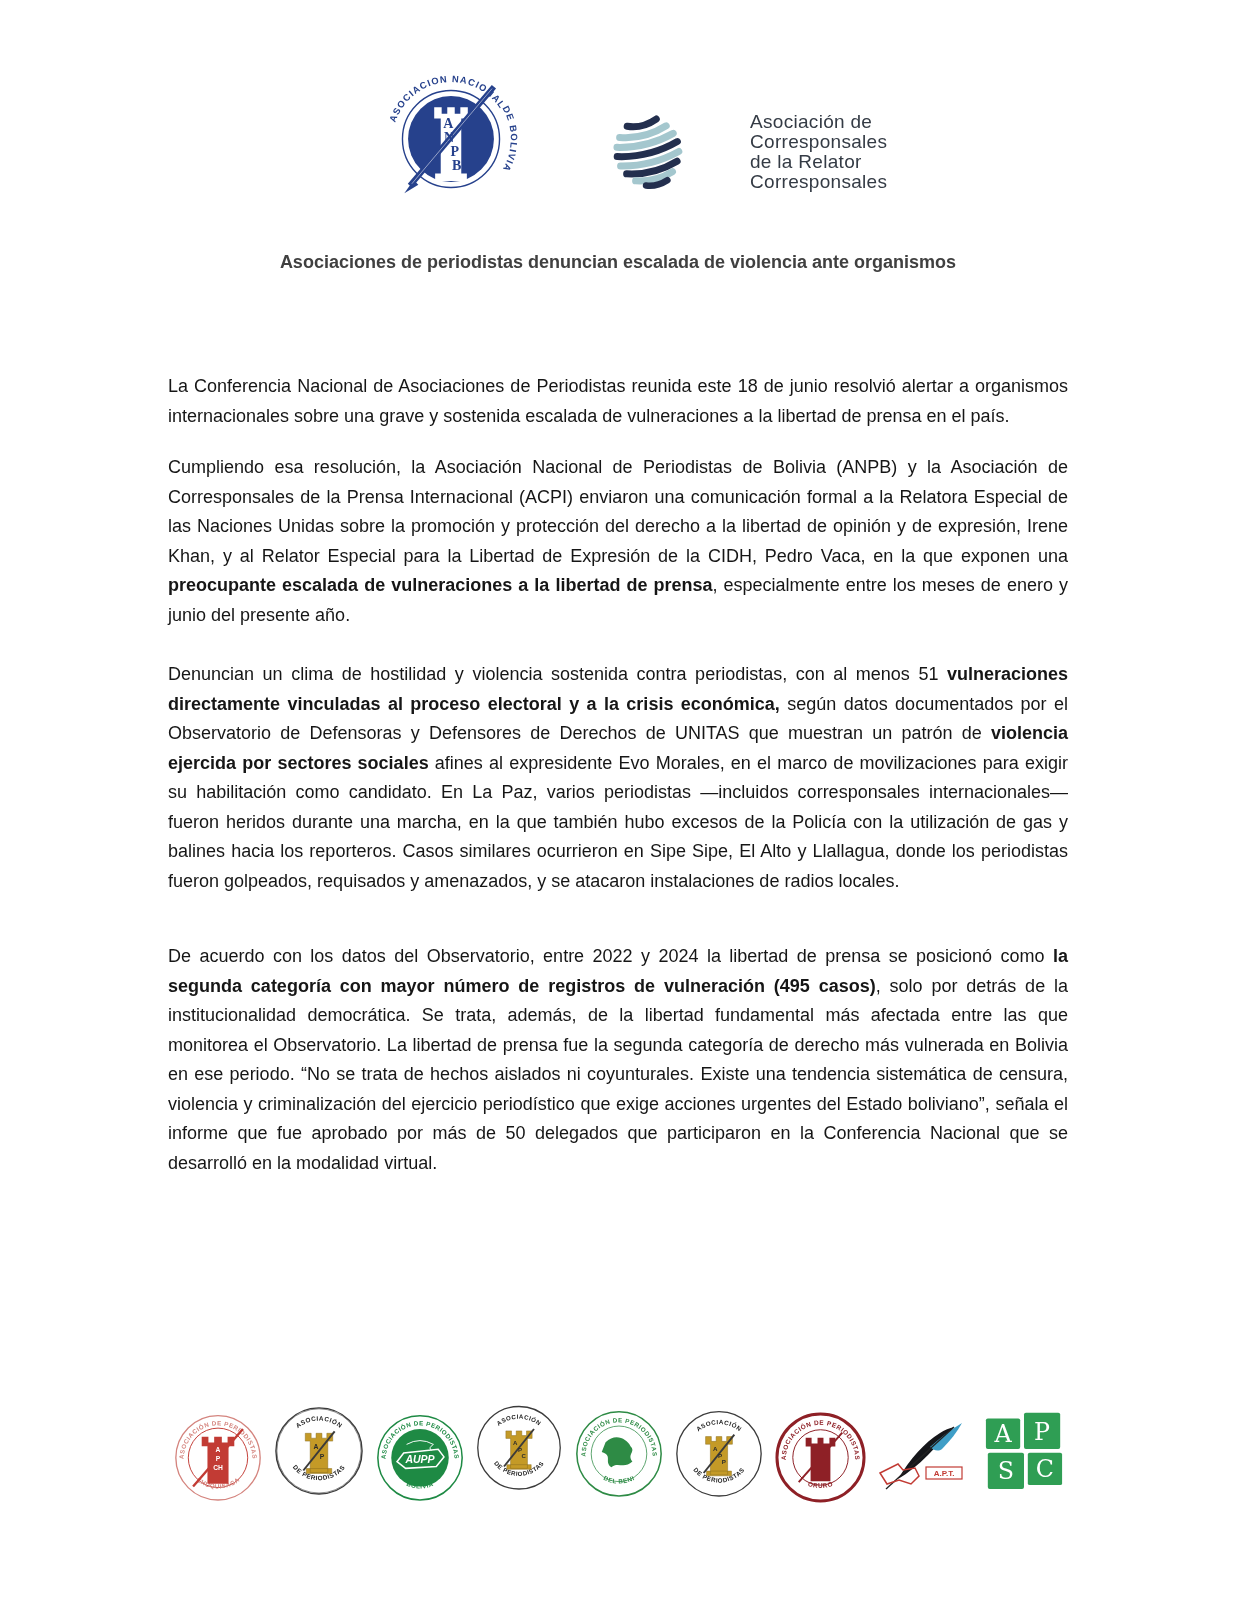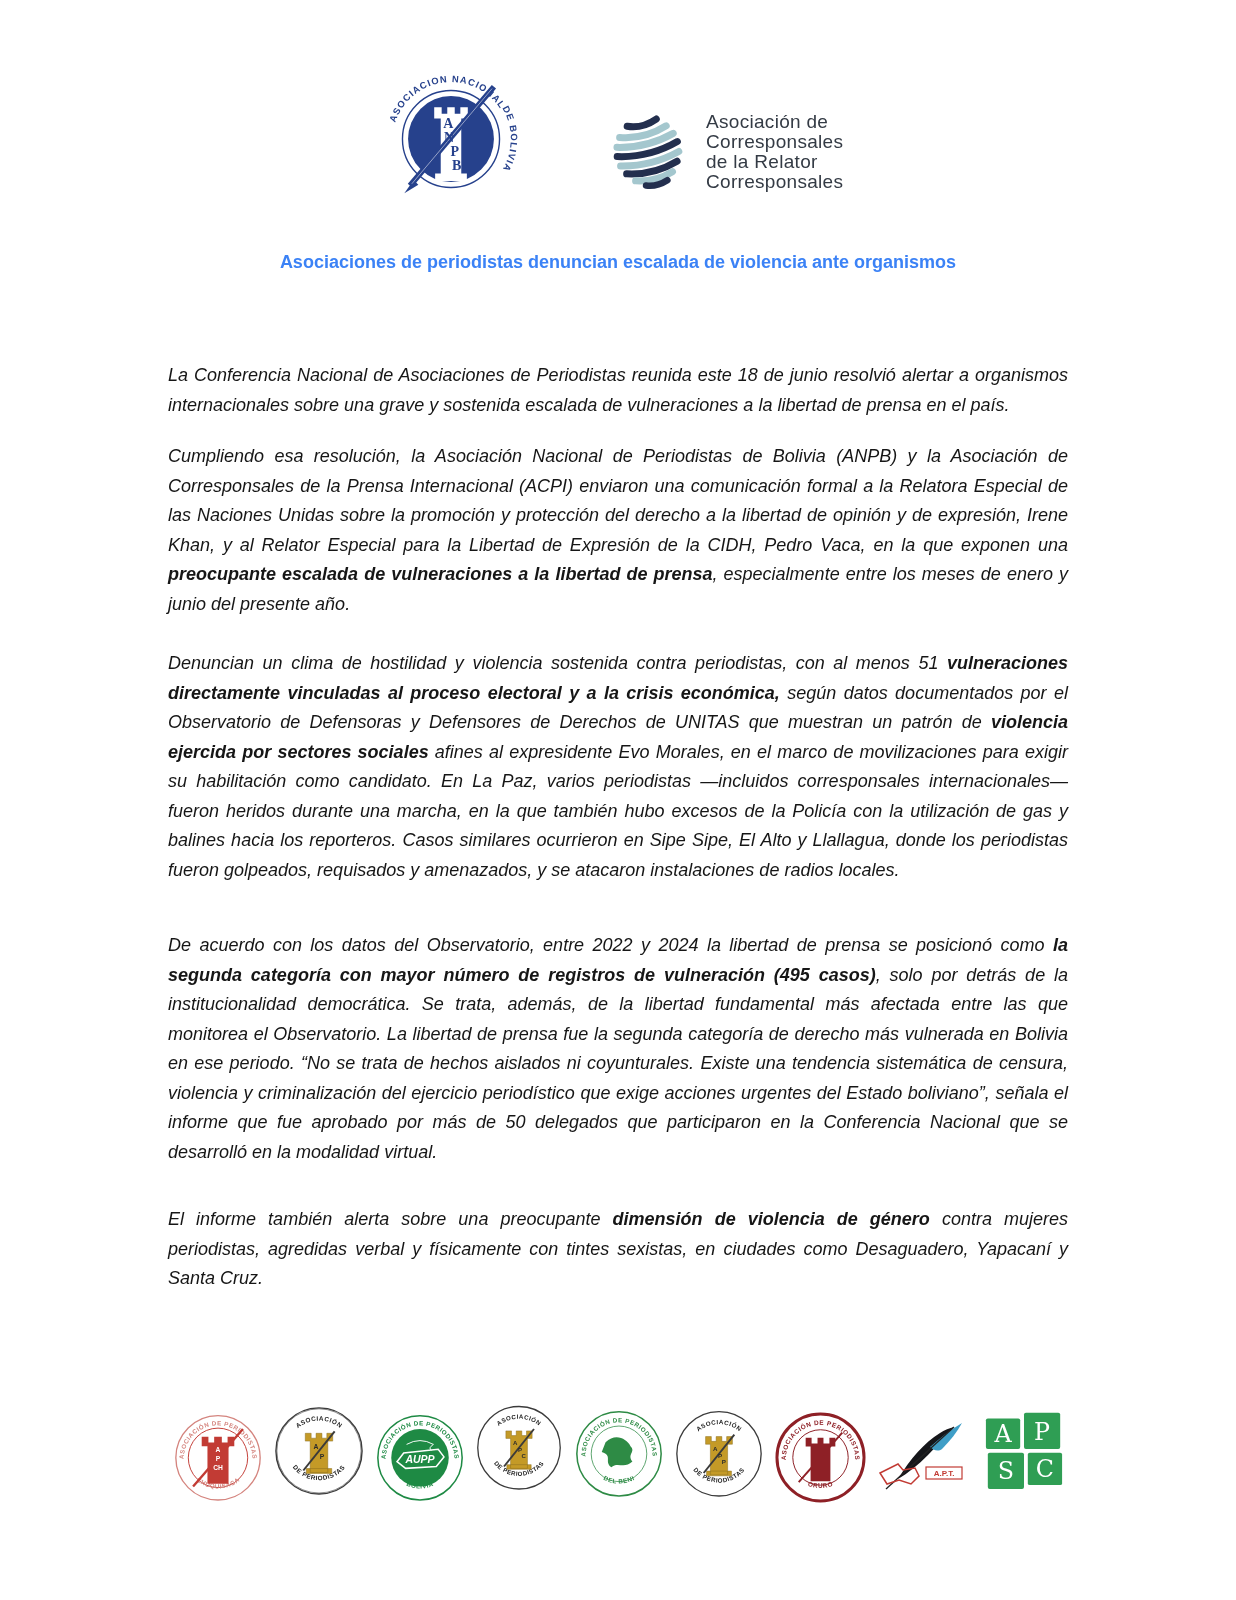--- a/index.html
+++ b/index.html
@@ -2,29 +2,29 @@
 <html><head>
 <meta charset="utf-8">
 <style>
   html,body{margin:0;padding:0;background:#ffffff;}
   .page{position:relative;width:1236px;height:1600px;background:#fff;overflow:hidden;
         font-family:"Liberation Sans",sans-serif;color:#161616;}
   
   .anpb{position:absolute;left:381px;top:66px;}
   .acpi{position:absolute;left:604px;top:108px;display:flex;align-items:center;}
   .acpi-globe{margin-right:14px;}
-  .acpi-text{font-size:19px;line-height:20px;letter-spacing:.3px;color:#343b45;}
+  .acpi-text{font-size:19px;line-height:20px;letter-spacing:.3px;color:#343b45;margin-left:44px;}
   
   .title{position:absolute;top:247px;left:0;width:100%;text-align:center;
-         font-weight:700;font-size:18px;line-height:31px;color:#3b82f6;}
+         font-weight:700;font-size:18px;line-height:31px;color:#404040;}
   .title span{display:block;}
   
   .body-text{position:absolute;top:356px;left:168px;width:900px;
              font-size:18px;line-height:29.5px;text-align:justify;}
-  .para{margin:5px 0 22px 0;font-style:italic;}
+  .para{margin:16px 0 22px 0;}
   .para.m2{margin-bottom:30px;}
   .para.m3{margin-bottom:46px;}
   .para.m4{margin-bottom:38px;}
   
   .footer{position:absolute;top:1398px;left:172px;width:892px;display:flex;
           justify-content:space-between;align-items:center;}
   .rt{font-size:6.5px;font-weight:700;letter-spacing:.55px;}
   .rt-big{font-size:10px;font-weight:700;letter-spacing:1.2px;}
   .mono-serif{font-family:"Liberation Serif",serif;font-weight:700;}
 </style>
@@ -79,21 +79,20 @@
 
   <div class="title">
     <span>Asociaciones de periodistas denuncian escalada de violencia ante organismos</span>
   </div>
 
   <div class="body-text">
     <p class="para"><span>La Conferencia Nacional de Asociaciones de Periodistas reunida este 18 de junio resolvió alertar a organismos internacionales sobre una grave y sostenida escalada de vulneraciones a la libertad de prensa en el país.</span></p>
     <p class="para m2"><span>Cumpliendo esa resolución, la Asociación Nacional de Periodistas de Bolivia (ANPB) y la Asociación de Corresponsales de la Prensa Internacional (ACPI) enviaron una comunicación formal a la Relatora Especial de las Naciones Unidas sobre la promoción y protección del derecho a la libertad de opinión y de expresión, Irene Khan, y al Relator Especial para la Libertad de Expresión de la CIDH, Pedro Vaca, en la que exponen una </span><span style="font-weight: 700;">preocupante escalada de vulneraciones a la libertad de prensa</span><span>, especialmente entre los meses de enero y junio del presente año.</span></p>
     <p class="para m3"><span>Denuncian un clima de hostilidad y violencia sostenida contra periodistas, con al menos 51 </span><span style="font-weight: 700;">vulneraciones directamente vinculadas al proceso electoral y a la crisis económica,</span><span> según datos documentados por el Observatorio de Defensoras y Defensores de Derechos de UNITAS que muestran un patrón de </span><span style="font-weight: 700;">violencia ejercida por sectores sociales</span><span> afines al expresidente Evo Morales, en el marco de movilizaciones para exigir su habilitación como candidato. En La Paz, varios periodistas —incluidos corresponsales internacionales— fueron heridos durante una marcha, en la que también hubo excesos de la Policía con la utilización de gas y balines hacia los reporteros. Casos similares ocurrieron en Sipe Sipe, El Alto y Llallagua, donde los periodistas fueron golpeados, requisados y amenazados, y se atacaron instalaciones de radios locales.</span></p>
     <p class="para m4"><span>De acuerdo con los datos del Observatorio, entre 2022 y 2024 la libertad de prensa se posicionó como </span><span style="font-weight: 700;">la segunda categoría con mayor número de registros de vulneración (495 casos)</span><span>, solo por detrás de la institucionalidad democrática. Se trata, además, de la libertad fundamental más afectada entre las que monitorea el Observatorio. La libertad de prensa fue la segunda categoría de derecho más vulnerada en Bolivia en ese periodo. “No se trata de hechos aislados ni coyunturales. Existe una tendencia sistemática de censura, violencia y criminalización del ejercicio periodístico que exige acciones urgentes del Estado boliviano”, señala el informe que fue aprobado por más de 50 delegados que participaron en la Conferencia Nacional que se desarrolló en la modalidad virtual.</span></p>
-    <p class="para"><span>El informe también alerta sobre una preocupante </span><span style="font-weight: 700;">dimensión de violencia de género</span><span> contra mujeres periodistas, agredidas verbal y físicamente con tintes sexistas, en ciudades como Desaguadero, Yapacaní y Santa Cruz.</span></p>
   </div>
 
   <div class="footer">
 
     <svg width="92" viewBox="-48 -52 96 104" style="margin-top:8px">
       <defs>
         <path id="rt1" d="M -36 2 A 36 36 0 0 1 36 2" fill="none"></path>
         <path id="rb1" d="M -36 -4 A 36 36 0 0 0 36 -4" fill="none"></path>
       </defs>
       <circle r="44" fill="#fff" stroke="#d4847e" stroke-width="1.4"></circle>

